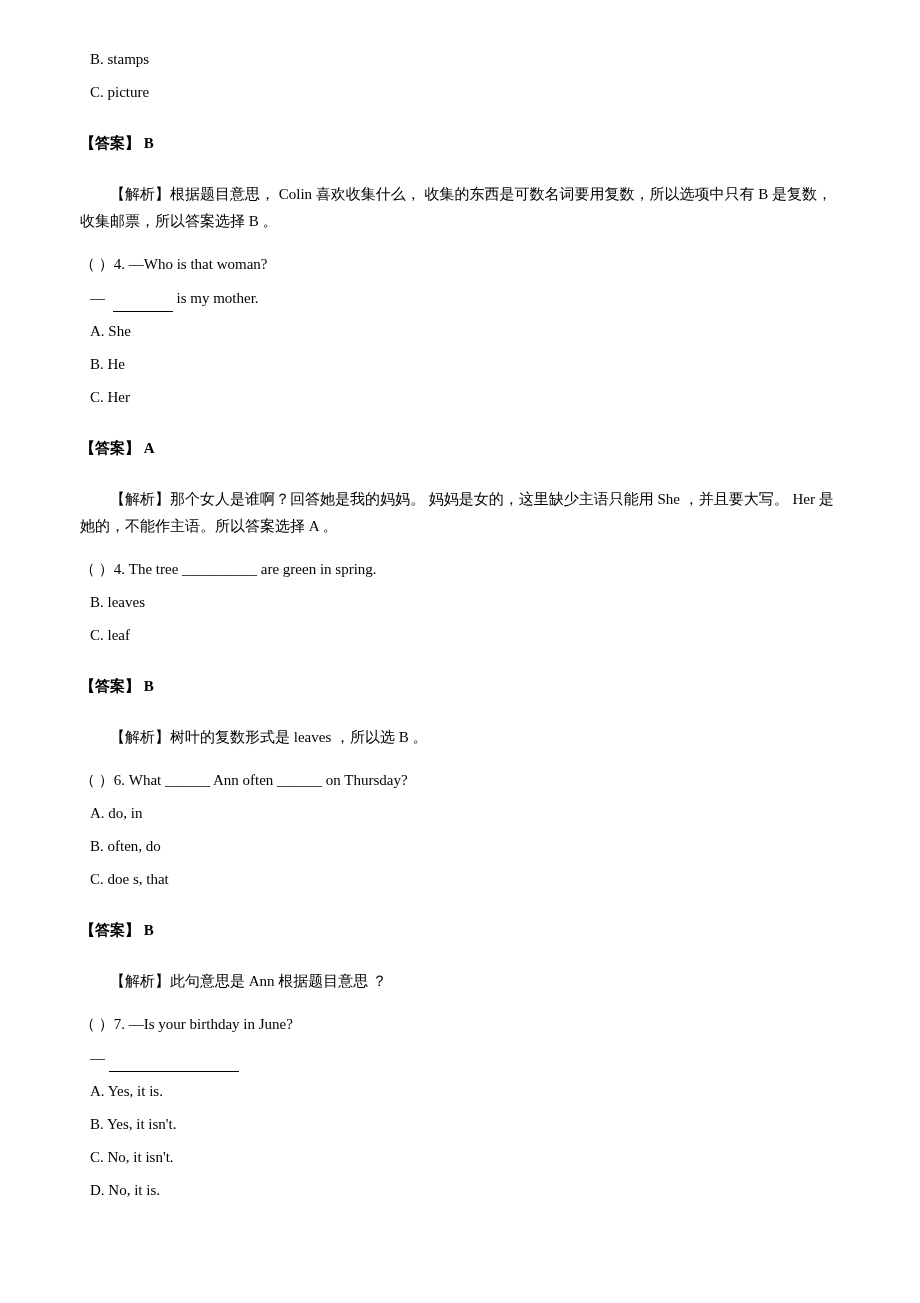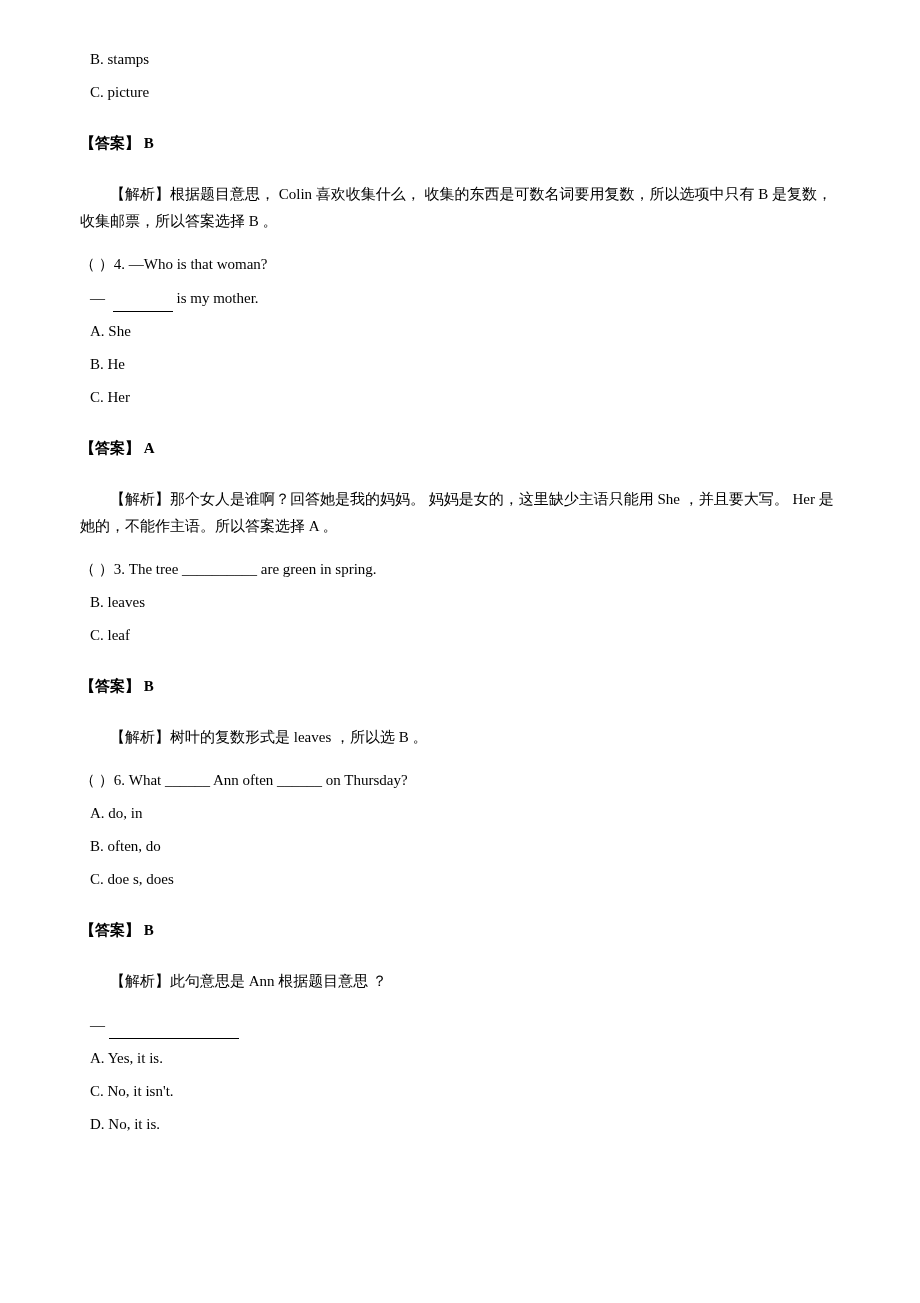--- a/index.html
+++ b/index.html
@@ -69,38 +69,40 @@
       <span> is my mother.</span>
     </div>
     <div class="option">A. She</div>
     <div class="option">B. He</div>
     <div class="option">C. Her</div>
     <div class="answer">【答案】 A</div>
     <div class="explanation">【解析】那个女人是谁啊？回答她是我的妈妈。   妈妈是女的，这里缺少主语只能用  She ，并且要大写。 Her  是她的，不能作主语。所以答案选择      A 。</div>
   </div>
 
   <div class="section">
-    <div class="question">（  ）3. The tree __________ are green in spring.</div>
+    <div class="question">（  ）4. The tree __________ are green in spring.</div>
     <div class="option">B. leaves</div>
     <div class="option">C. leaf</div>
     <div class="answer">【答案】 B</div>
     <div class="explanation">【解析】树叶的复数形式是    leaves  ，所以选  B 。</div>
   </div>
 
   <div class="section">
     <div class="question">（  ）6. What ______ Ann often ______ on Thursday?</div>
     <div class="option">A. do, in</div>
     <div class="option">B. often, do</div>
-    <div class="option">C. doe s, does</div>
+    <div class="option">C. doe s, that</div>
     <div class="answer">【答案】 B</div>
     <div class="explanation">【解析】此句意思是    Ann  根据题目意思  ？</div>
   </div>
 
   <div class="section">
+    <div class="question">（  ）7. —Is your birthday in June?</div>
     <div class="option" style="margin-top:6px;">
       <span>— </span><span class="blank-line">&nbsp;</span>
     </div>
     <div class="option">A. Yes, it is.</div>
+    <div class="option">B. Yes, it isn't.</div>
     <div class="option">C. No, it isn't.</div>
     <div class="option">D. No, it is.</div>
   </div>
 
 </div>
 
 </body></html>

